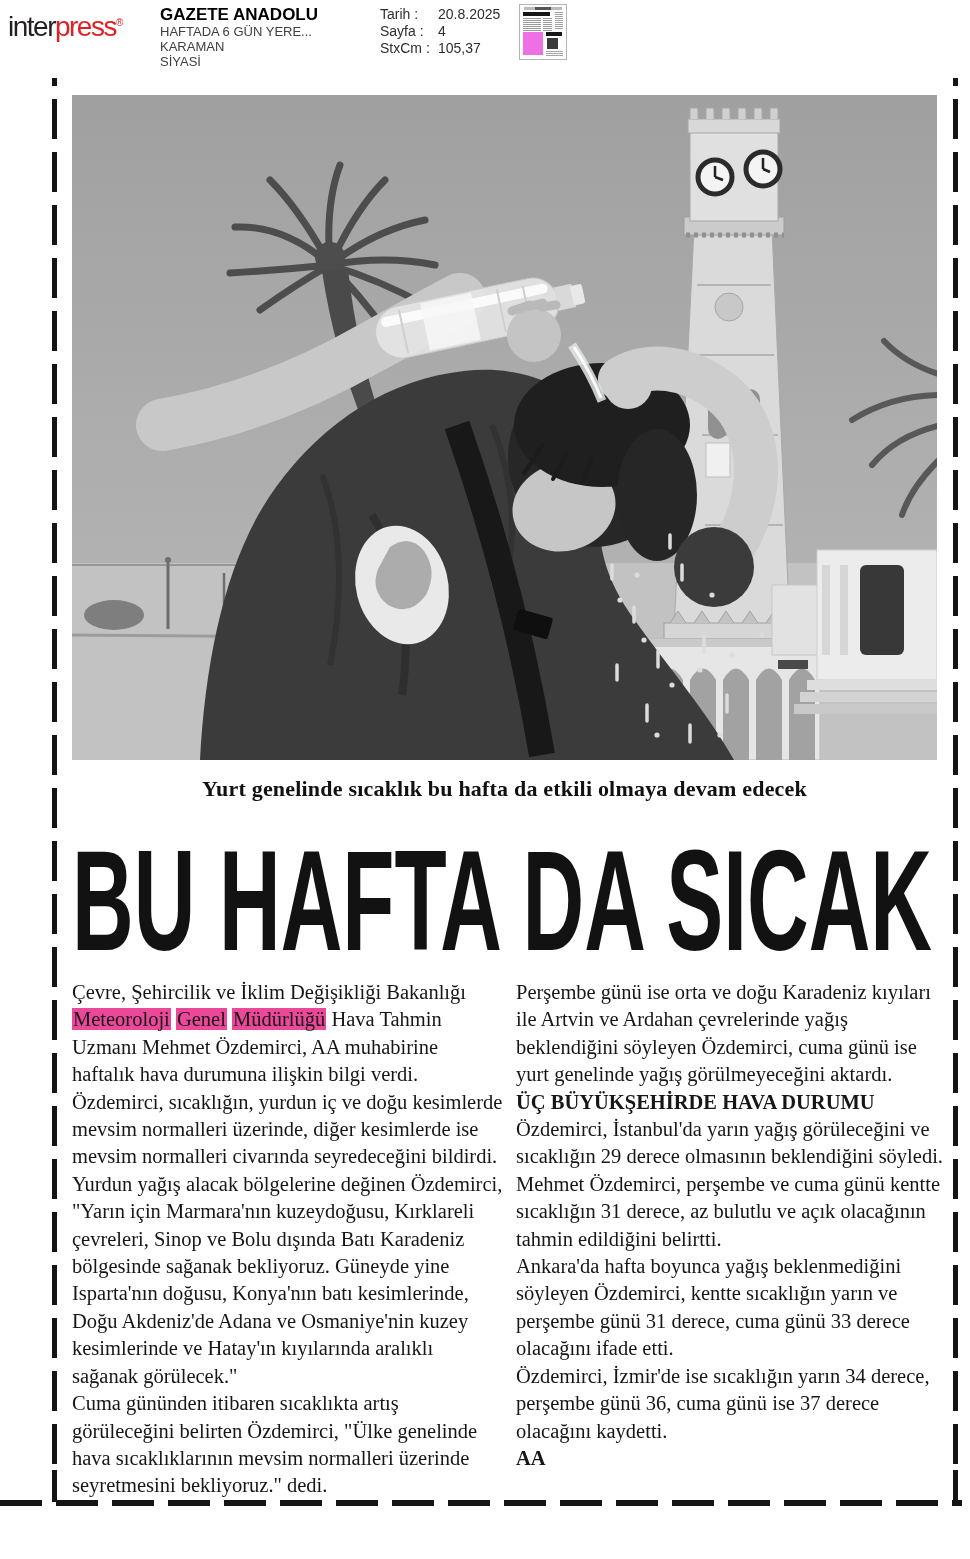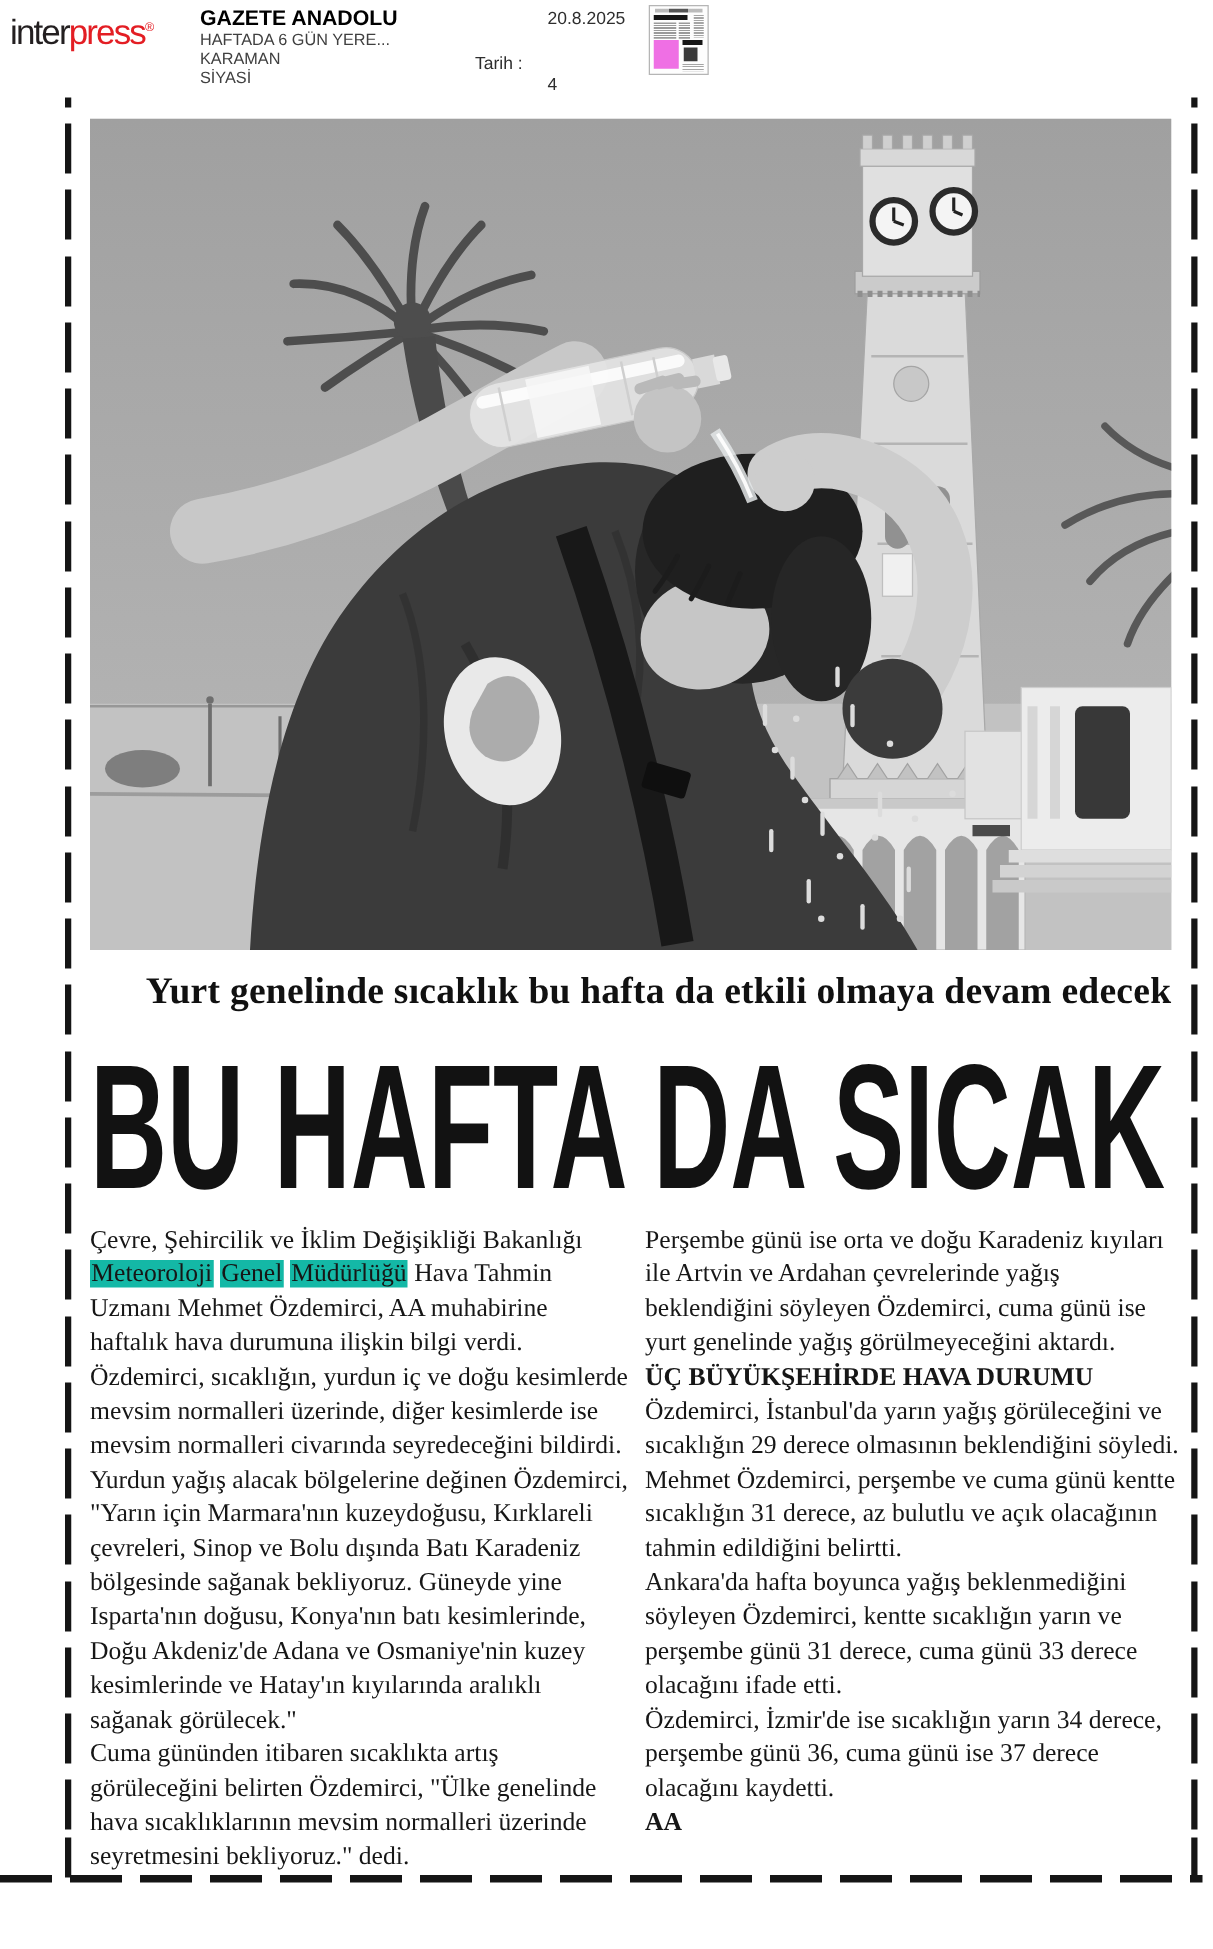--- a/index.html
+++ b/index.html
@@ -19,21 +19,21 @@
     position:absolute;left:160px;top:5px;
     font-family:"Liberation Sans",sans-serif;line-height:15px;
   }
   .pub-name{font-size:17px;font-weight:bold;color:#000;line-height:19px;}
   .pub-line{font-size:13px;color:#404040;}
   .meta{
     position:absolute;left:380px;top:6px;
     font-family:"Liberation Sans",sans-serif;font-size:14px;color:#2e2e2e;line-height:17px;
   }
   .meta .row{display:flex;}
-  .meta .lbl{width:58px;margin-top:36px;}
+  .meta .lbl{width:58px;}
   
   .thumb{position:absolute;left:519px;top:4px;width:46px;height:54px;background:#fdfdfd;border:1px solid #b5b5b5;}
   .thumb .tline{position:absolute;left:4px;top:2px;right:4px;height:3px;background:linear-gradient(to right,#bbb 0 30%,#555 30% 70%,#bbb 70%);}
   .thumb .hbar1{position:absolute;left:3px;top:7px;width:27px;height:4px;background:#161616;}
   .thumb .txt1{position:absolute;left:3px;top:13px;width:18px;height:13px;background:repeating-linear-gradient(to bottom,#9a9a9a 0 1px,transparent 1px 2px);}
   .thumb .txt2{position:absolute;left:23px;top:13px;width:9px;height:13px;background:repeating-linear-gradient(to bottom,#9a9a9a 0 1px,transparent 1px 2px);}
   .thumb .magenta{position:absolute;left:3px;top:27px;width:20px;height:23px;background:#ef6fe4;}
   .thumb .hbar2{position:absolute;left:26px;top:27px;width:16px;height:4px;background:#161616;}
   .thumb .photo{position:absolute;left:27px;top:33px;width:11px;height:11px;background:#3a3a3a;}
   .thumb .txt3{position:absolute;left:35px;top:7px;width:8px;height:18px;background:repeating-linear-gradient(to bottom,#a5a5a5 0 1px,transparent 1px 2px);}
@@ -43,30 +43,30 @@
     background:repeating-linear-gradient(to bottom,#151515 0 40px,transparent 40px 53px);
     background-position:0 -32px;}
   .border-left{left:52px;}
   .border-right{left:953px;}
   .border-bottom{position:absolute;left:0;top:1500px;width:962px;height:6px;
     background:repeating-linear-gradient(to right,#151515 0 42px,transparent 42px 56px);}
   
   .photo-wrap{position:absolute;left:72px;top:95px;width:865px;height:665px;background:#a8a8a8;}
   .photo-wrap svg{display:block;}
   .kicker{
-    position:absolute;left:72px;top:776px;width:865px;text-align:right;
-    font-weight:bold;font-size:30px;color:#111;letter-spacing:0.2px;
+    position:absolute;left:72px;top:776px;width:865px;text-align:center;
+    font-weight:bold;font-size:22px;color:#111;letter-spacing:0.2px;
   }
   .headline-svg{position:absolute;left:70px;top:842px;width:868px;height:122px;}
   .col{position:absolute;top:979px;font-size:20.5px;line-height:27.4px;color:#161616;}
   .col-left{left:72px;width:432px;}
   .col-right{left:516px;width:430px;}
   .col p{margin:0;}
   .col p.bold{font-weight:bold;}
-  .hl{background:#14b8a6;padding:0 1px;}
+  .hl{background:#ec4899;padding:0 1px;}
 </style>
 </head>
 <body>
 
 <div class="logo"><span>inter</span><span class="red">press</span><sup>®</sup></div>
 
 <div class="pub">
   <div class="pub-name">GAZETE ANADOLU</div>
   <div class="pub-line">HAFTADA 6 GÜN YERE...</div>
   <div class="pub-line">KARAMAN</div>

